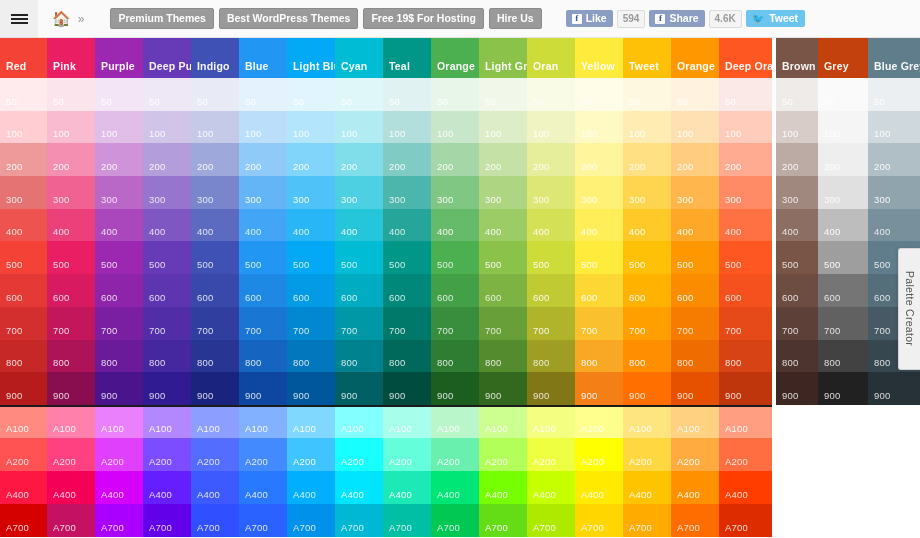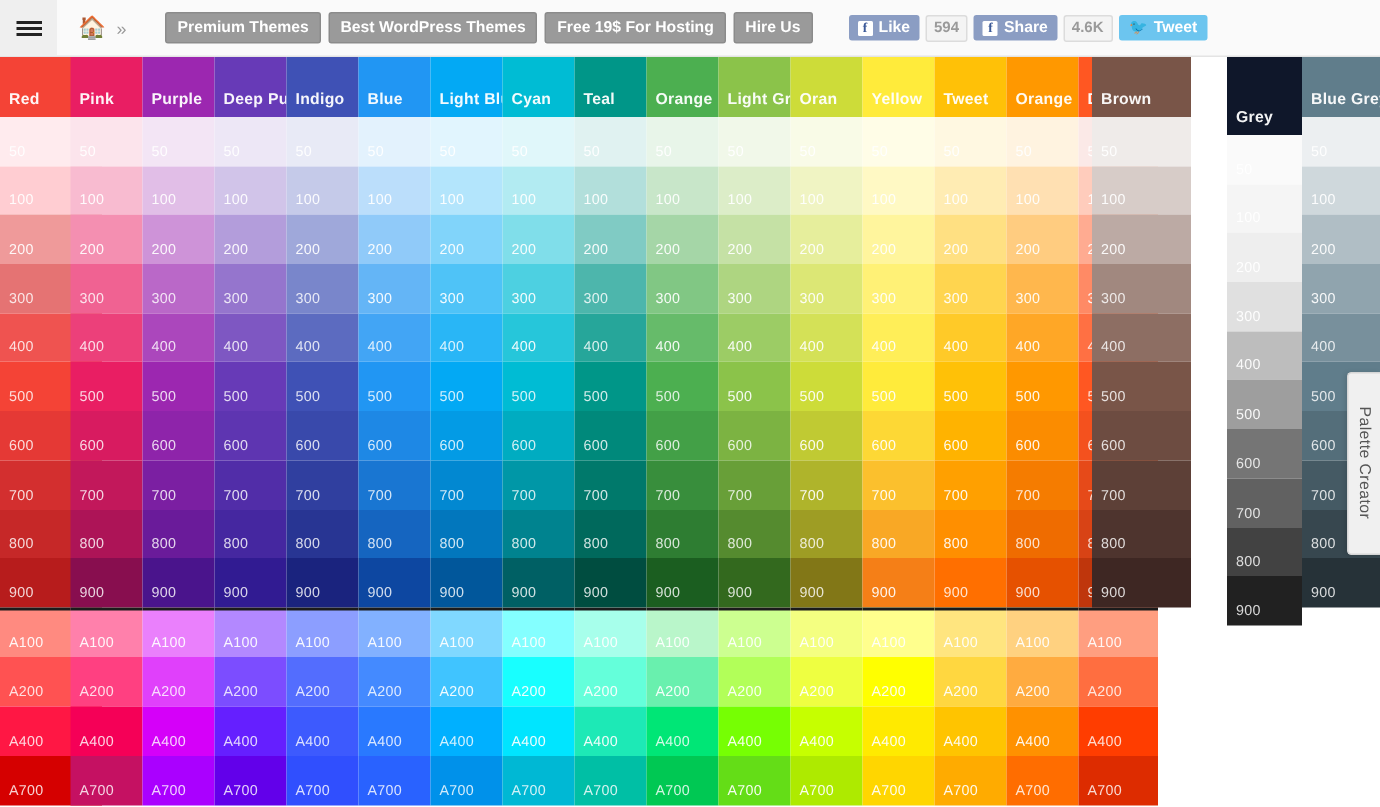--- a/index.html
+++ b/index.html
@@ -898,21 +898,21 @@
         <div class="cell dark" style="height: 33px; background: rgb(255, 110, 64);">
           <span>A200</span>
         </div>
         <div class="cell dark" style="height: 33px; background: rgb(255, 61, 0);">
           <span>A400</span>
         </div>
         <div class="cell dark" style="height: 33px; background: rgb(221, 44, 0);">
           <span>A700</span>
         </div>
       </div>
-      <div class="col" style="left: 728px; width: 66px;">
+      <div class="col" style="left: 776px; width: 50px;">
         <div class="cell header-cell" style="height: 40px; background: rgb(121, 85, 72);">
           <span>Brown</span>
         </div>
         <div class="cell light" style="height: 32.7px; background: rgb(239, 235, 233);">
           <span>50</span>
         </div>
         <div class="cell light" style="height: 32.7px; background: rgb(215, 204, 200);">
           <span>100</span>
         </div>
         <div class="cell light" style="height: 32.7px; background: rgb(188, 170, 164);">
@@ -934,21 +934,21 @@
           <span>700</span>
         </div>
         <div class="cell dark" style="height: 32.7px; background: rgb(78, 52, 46);">
           <span>800</span>
         </div>
         <div class="cell dark" style="height: 32.7px; background: rgb(62, 39, 35);">
           <span>900</span>
         </div>
       </div>
       <div class="col" style="left: 818px; width: 50px;">
-        <div class="cell header-cell" style="height: 52px; background: #0f172a;">
+        <div class="cell header-cell" style="height: 40px; background: #c2410c;">
           <span>Grey</span>
         </div>
         <div class="cell light" style="height: 32.7px; background: rgb(250, 250, 250);">
           <span>50</span>
         </div>
         <div class="cell light" style="height: 32.7px; background: rgb(245, 245, 245);">
           <span>100</span>
         </div>
         <div class="cell light" style="height: 32.7px; background: rgb(238, 238, 238);">
           <span>200</span>

